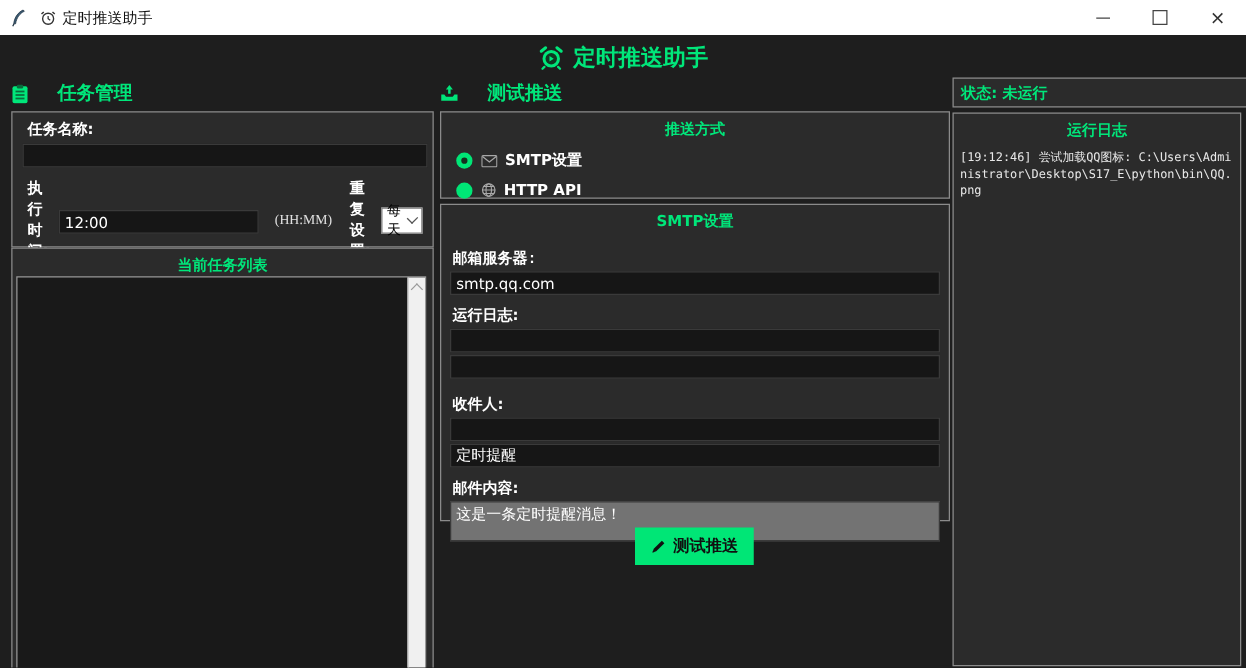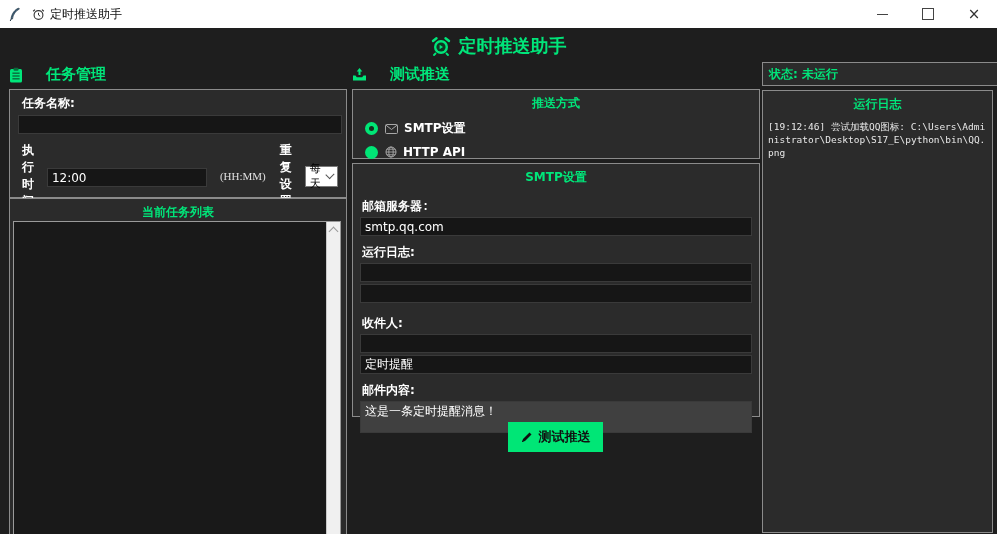--- a/index.html
+++ b/index.html
@@ -69,21 +69,21 @@
   .radio-row{display:flex;align-items:center;gap:7px;margin:8px 0 0 12px;}
   .radio{width:13px;height:13px;border-radius:50%;background:#00e676;position:relative;flex:none;}
   .radio.selected::after{content:"";position:absolute;top:4px;left:4px;width:5px;height:5px;
                          border-radius:50%;background:#15301f;}
   .radio-label{color:#ffffff;font-weight:bold;font-size:12px;display:flex;align-items:center;gap:6px;}
   .smtp-fields{padding:6px 7px 0 7px;}
   .smtp-fields .field-label{display:block;padding-left:2px;}
   .smtp-fields .text-input{width:382px;margin-top:2px;}
   .lbl-m1{margin-top:6px;font-family:Liberation Mono, monospace;} .lbl-m2{margin-top:8px;} .lbl-m3{margin-top:11px;}
   .lbl-m4{margin-top:12px;} .lbl-m5{margin-top:10px;} .lbl-m6{margin-top:8px;}
-  .textarea{display:block;background:#404040;border:1px solid #3a3a3a;color:#ffffff;
+  .textarea{display:block;background:#737373;border:1px solid #3a3a3a;color:#ffffff;
             font-size:12px;width:382px;height:28px;margin-top:2px;padding:1px 4px;resize:none;
             outline:none;font-family:"DejaVu Sans","Liberation Sans",sans-serif;}
   .test-btn{position:absolute;border:none;background:#00e676;color:#101010;font-weight:bold;
             font-size:13px;display:flex;align-items:center;justify-content:center;gap:6px;
             cursor:pointer;font-family:"DejaVu Sans","Liberation Sans",sans-serif;}
 
   
   .status-box{position:absolute;background:#2b2b2b;border:1px solid #8b8b8b;display:flex;
               align-items:center;padding-left:6px;color:#00e67a;font-weight:bold;font-size:12px;}
   .log-text{margin:7px 5px 0 5px;color:#e8e8e8;font-size:9.5px;line-height:13px;

